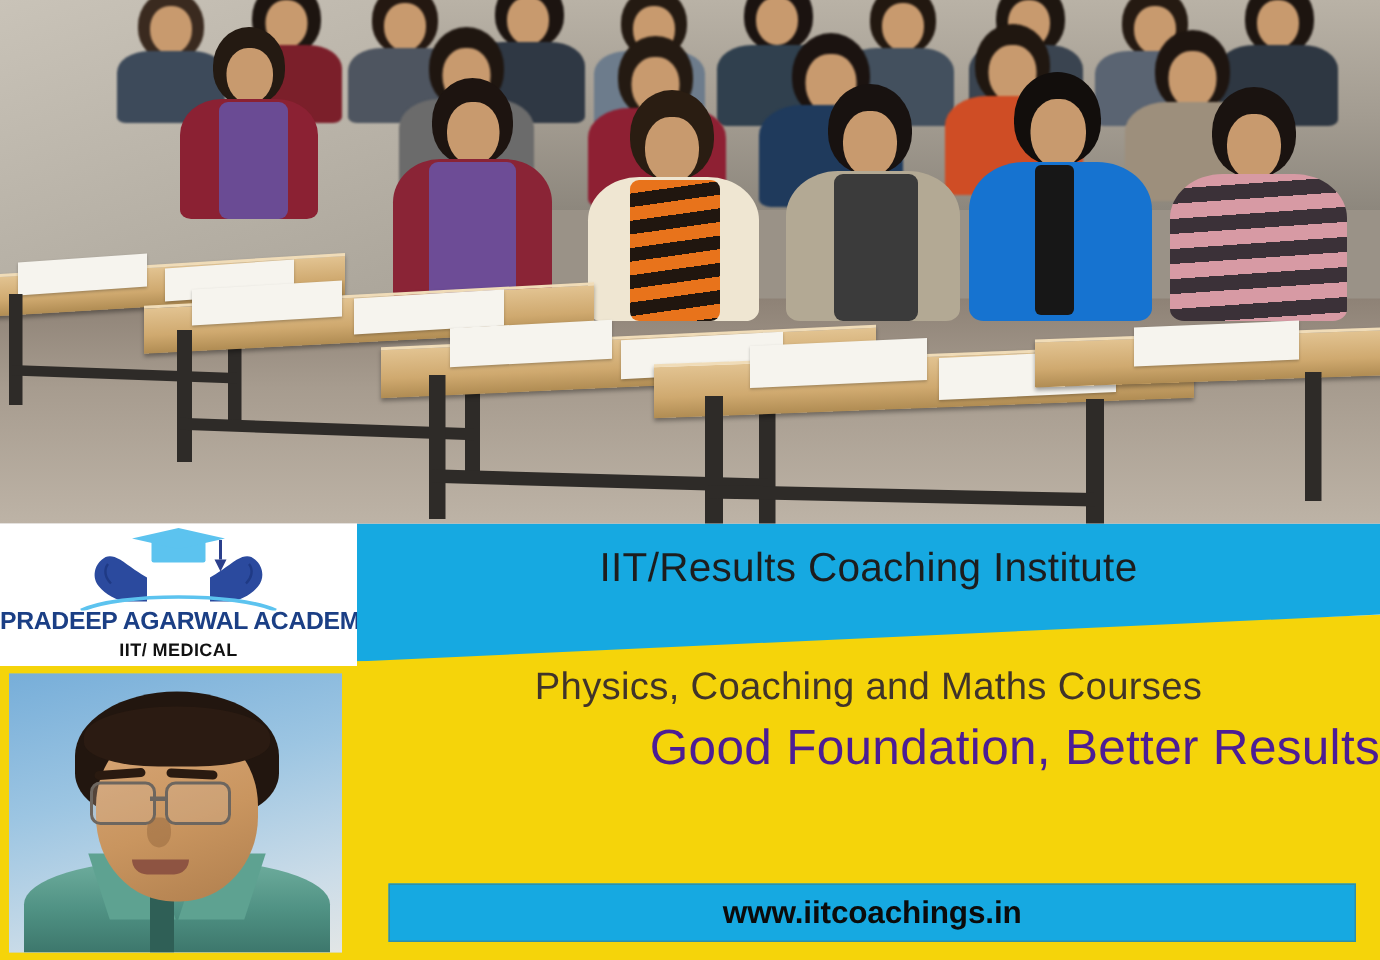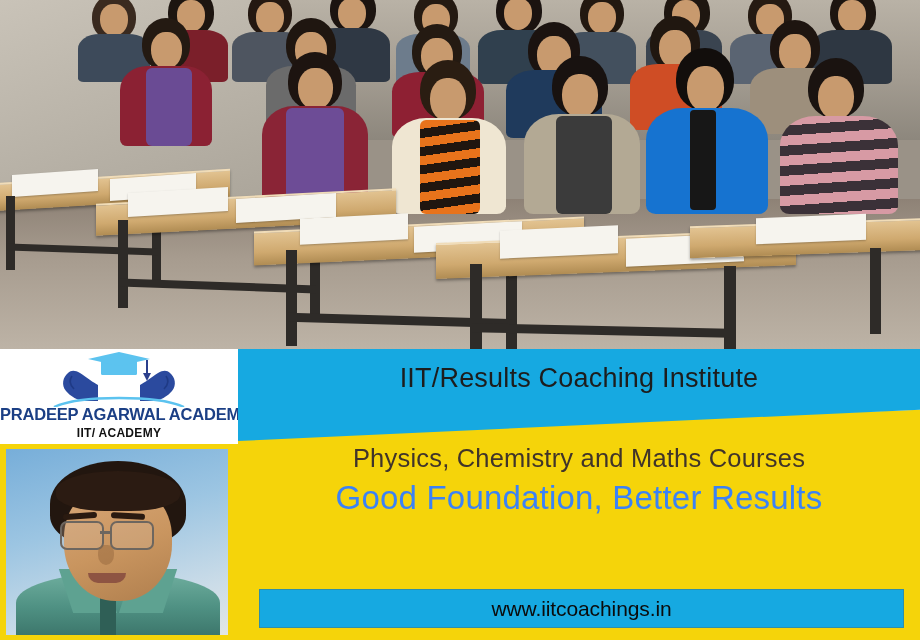--- a/index.html
+++ b/index.html
@@ -265,40 +265,41 @@
   }
   .pitch-l2 {
     font-size: 25.5px;
     line-height: 36px;
     letter-spacing: .2px;
   }
   .pitch-l3 {
     font-size: 33px;
     line-height: 44px;
     letter-spacing: .2px;
-    color: #3b82f6;
+    color: #4c1d95;
+    text-align: right;
   }
 
   
   .url-bar {
     position: absolute;
     left: 259px; top: 589px;
     width: 645px; height: 39px;
     background: #16a9e1;
     border: 1px solid #2f8fa8;
     box-sizing: border-box;
     z-index: 3;
     display: flex;
     align-items: center;
     justify-content: center;
   }
   .url-text {
     font-family: "Liberation Sans", sans-serif;
     font-size: 21px;
-    font-weight: 400;
+    font-weight: 700;
     color: #0b0b0b;
     letter-spacing: -0.1px;
     white-space: nowrap;
   }
 </style>
 </head>
 <body>
 
 <div id="poster">
 
@@ -451,21 +452,21 @@
         <path d="M68 22 C63 26 61 34 66 40 C70 45 78 50 86 50 L98 50 L98 34 C94 32 86 26 80 22 C75 19 71 19 68 22 Z" fill="#2b4a9e"></path>
         <path d="M72 25 C69 29 70 34 74 38" stroke="#1f3a85" stroke-width="1.6" fill="none"></path>
 
         <path d="M170 22 C175 26 177 34 172 40 C168 45 160 50 152 50 L140 50 L140 34 C144 32 152 26 158 22 C163 19 167 19 170 22 Z" fill="#2b4a9e"></path>
         <path d="M166 25 C169 29 168 34 164 38" stroke="#1f3a85" stroke-width="1.6" fill="none"></path>
 
         <path d="M54 56 C80 44 158 44 184 56" stroke="#5cc3ef" stroke-width="2.4" fill="none"></path>
       </svg>
     </div>
     <div class="logo-name">PRADEEP AGARWAL ACADEMY</div>
-    <div class="logo-sub">IIT/ ACADEMY</div>
+    <div class="logo-sub">IIT/ MEDICAL</div>
   </div>
 
   <div class="portrait-frame">
     <div class="portrait-photo">
       <div class="pp-sky"></div>
       <div class="pp-shirt"></div>
       <div class="pp-neck"></div>
       <div class="pp-collarL"></div>
       <div class="pp-collarR"></div>
       <div class="pp-placket"></div>
@@ -482,21 +483,21 @@
     </div>
   </div>
 
   <div class="yellow-band"></div>
 
   <div class="blue-band">
     <div class="blue-title">IIT/Results Coaching Institute</div>
   </div>
 
   <div class="pitch">
-    <div class="pitch-line pitch-l2">Physics, Chemistry and Maths Courses</div>
+    <div class="pitch-line pitch-l2">Physics, Coaching and Maths Courses</div>
     <div class="pitch-line pitch-l3">Good Foundation, Better Results</div>
   </div>
 
   <div class="url-bar">
     <span class="url-text">www.iitcoachings.in</span>
   </div>
 
 </div>
 
 </body></html>

